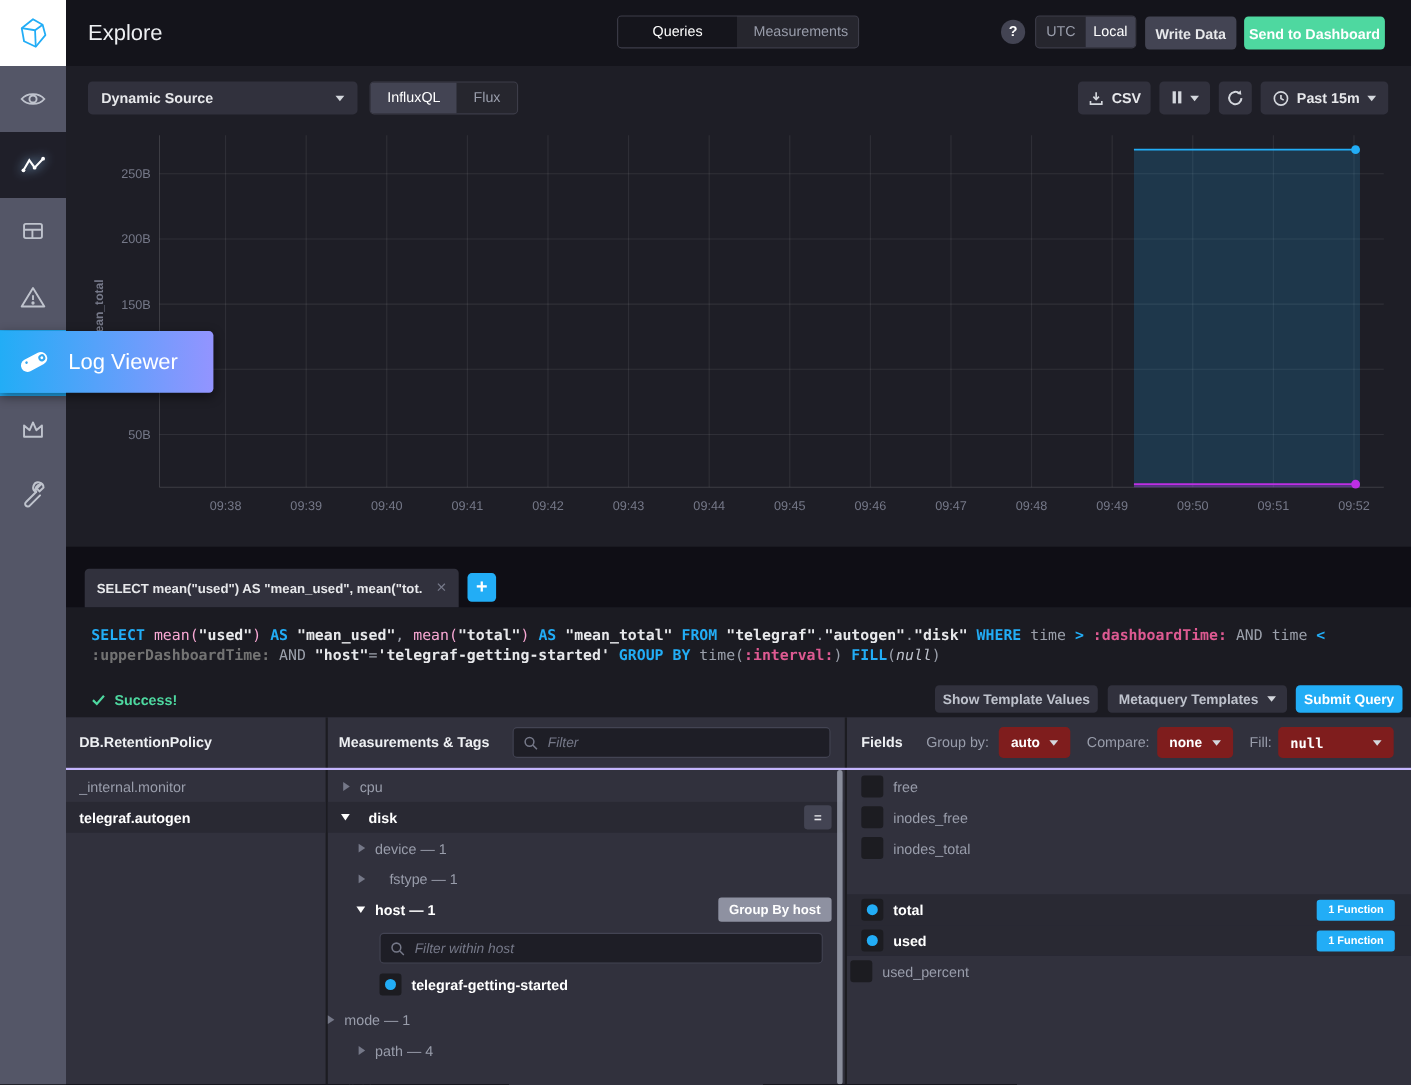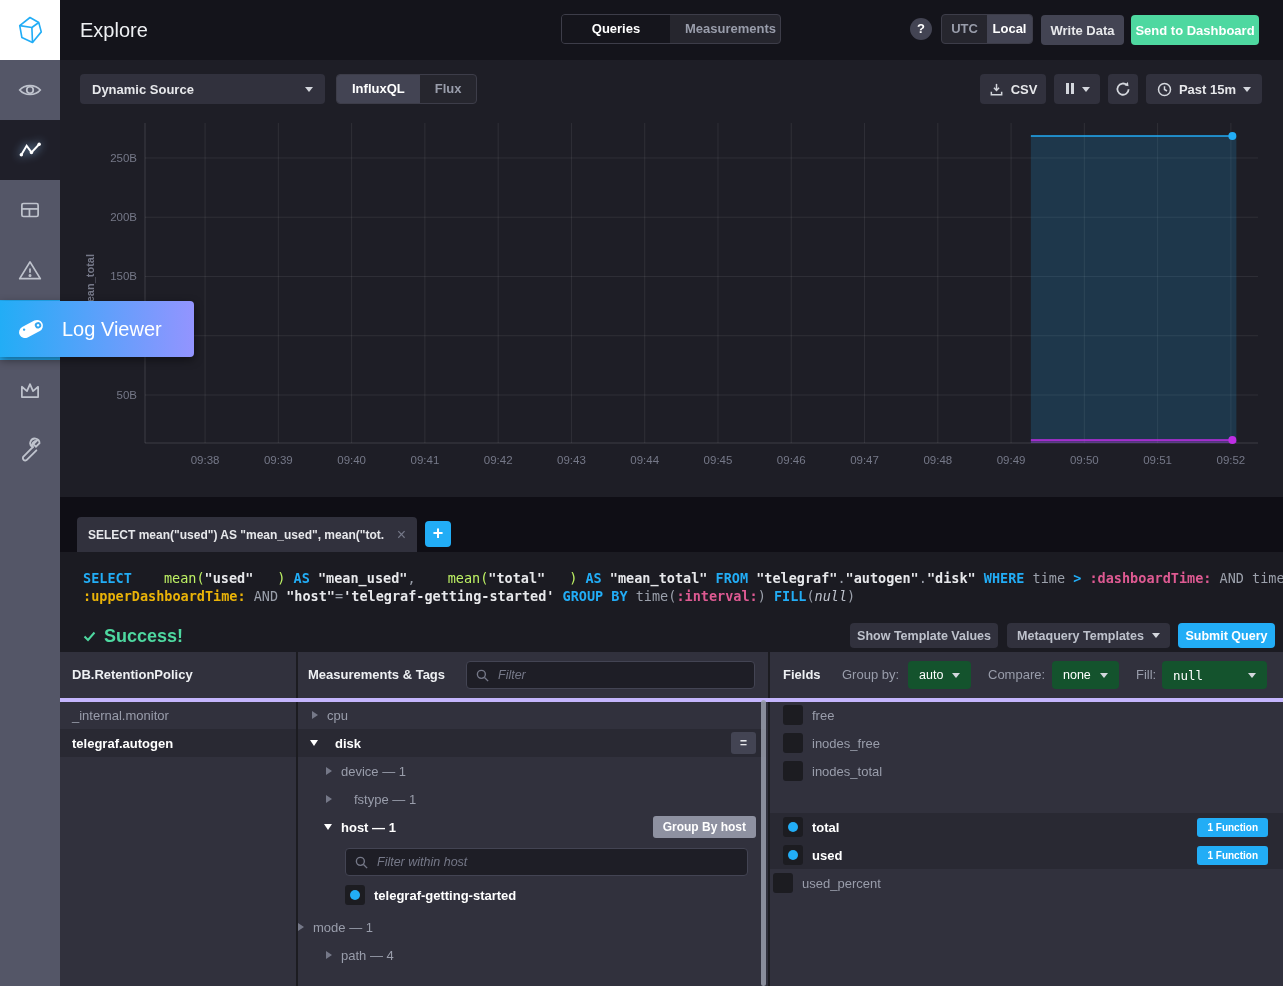--- a/index.html
+++ b/index.html
@@ -20,21 +20,21 @@
           background:linear-gradient(90deg,#22ADF6 0%,#9394FF 100%);
           display:flex;align-items:center;box-shadow:0 3px 10px rgba(0,0,0,.45);}
   #flyout .fly-icon{width:62px;display:flex;justify-content:center;}
   #flyout .fly-label{font-size:20px;color:#fff;font-weight:400;}
 
   
   #header{left:60px;top:0;width:1223px;height:60px;background:#14141b;}
   .page-title{position:absolute;left:20px;top:0;height:60px;line-height:60px;font-size:20px;color:#eef0f3;}
   .seg-group{position:absolute;display:flex;height:30px;border:1px solid #3d3d49;border-radius:4px;
              overflow:hidden;background:#26262e;box-sizing:border-box;}
-  .seg{padding:0 15px;line-height:28px;font-size:13px;font-weight:bold;color:#999dab;white-space:nowrap;}
+  .seg{padding:0 15px;line-height:28px;font-size:13px;font-weight:normal;color:#999dab;white-space:nowrap;}
   .seg.active-dark{background:#15151c;color:#fff;}
   .seg.active-light{background:#434453;color:#fff;}
   .btn{position:absolute;height:30px;border-radius:4px;display:flex;align-items:center;justify-content:center;
        gap:7px;font-size:13px;font-weight:bold;color:#e7e8eb;box-sizing:border-box;}
   .btn-gray{background:#434453;}
   .btn-panel{background:#31313d;}
   .btn-green{background:#4ED8A0;color:#fff;}
   .btn-blue{background:#22ADF6;color:#fff;}
   .help-circle{position:absolute;width:22px;height:22px;border-radius:50%;background:#434453;color:#fff;
                font-size:13px;font-weight:bold;text-align:center;line-height:22px;}
@@ -49,44 +49,44 @@
   #query-tab{left:77px;top:517px;width:340px;height:35px;background:#31313d;border-radius:4px 4px 0 0;
              display:flex;align-items:center;padding:0 11px;box-sizing:border-box;z-index:5;}
   #query-tab .tab-title{font-size:12px;font-weight:bold;color:#e7e8eb;white-space:nowrap;overflow:hidden;max-width:296px;}
   #query-tab .tab-close{margin-left:auto;color:#757888;font-size:16px;line-height:16px;}
   #add-query-btn{left:425px;top:521px;width:26px;height:26px;background:#22ADF6;border-radius:4px;color:#fff;
                  font-size:18px;font-weight:bold;text-align:center;line-height:25px;z-index:5;}
   #editor{left:60px;top:552px;width:1223px;height:100px;background:#1b1b22;}
   #code-lines{position:absolute;left:23px;top:17px;font-family:"DejaVu Sans Mono",monospace;font-size:13.5px;
               line-height:18px;white-space:pre;}
   .tok-kw{color:#22ADF6;font-weight:bold;}
-  .tok-fn{color:#bef264;margin-left:24px;}
+  .tok-fn{color:#f9a8d4;}
   .tok-str{color:#e7e8eb;font-weight:bold;}
   .tok-pln{color:#9ba0ab;}
   .tok-tvar{color:#DE5A92;font-weight:bold;}
-  .tok-tvar2{color:#eab308;font-weight:bold;}
+  .tok-tvar2{color:#737373;font-weight:bold;}
   .tok-null{color:#bec2cc;font-style:italic;}
   .status-row{position:absolute;left:23px;top:72px;height:24px;display:flex;align-items:center;gap:8px;
-              color:#4ED8A0;font-size:18px;font-weight:bold;}
+              color:#4ED8A0;font-size:13px;font-weight:bold;}
   .sm-btn{position:absolute;top:71px;height:25px;border-radius:4px;display:flex;align-items:center;justify-content:center;
           gap:8px;font-size:12.5px;font-weight:bold;color:#bec2cc;background:#31313d;box-sizing:border-box;}
 
   
   #builder{left:60px;top:652px;width:1223px;height:334px;background:#31313d;overflow:hidden;}
   .vdiv{position:absolute;top:0;width:2px;height:334px;background:#1c1c21;}
-  #builder-head{position:absolute;left:0;top:0;width:1223px;height:46px;border-bottom:4px solid #c4b5fd;box-sizing:content-box;}
+  #builder-head{position:absolute;left:0;top:0;width:1223px;height:46px;border-bottom:2px solid #c4b5fd;box-sizing:content-box;}
   .col-header{position:absolute;top:0;height:46px;line-height:46px;font-size:13px;font-weight:bold;color:#eef0f3;}
   .head-label{position:absolute;top:0;height:46px;line-height:46px;font-size:13px;color:#999dab;}
   .filter-wrap{position:absolute;background:#1e1e26;border:1px solid #434453;border-radius:4px;height:28px;
                display:flex;align-items:center;gap:7px;padding:0 9px;box-sizing:border-box;}
   .filter-wrap input{flex:1;background:transparent;border:none;outline:none;color:#bec2cc;font-style:italic;
                      font-size:12.5px;font-family:"Liberation Sans",sans-serif;}
   .filter-wrap input::placeholder{color:#757888;}
-  .dd-sm{position:absolute;top:9px;height:28px;background:#14532d;border-radius:4px;display:flex;align-items:center;
-         gap:9px;padding:0 11px;color:#fff;font-weight:normal;font-size:12.5px;box-sizing:border-box;}
+  .dd-sm{position:absolute;top:9px;height:28px;background:#7f1d1d;border-radius:4px;display:flex;align-items:center;
+         gap:9px;padding:0 11px;color:#fff;font-weight:bold;font-size:12.5px;box-sizing:border-box;}
   .row{position:absolute;height:28px;display:flex;align-items:center;font-size:13px;color:#999dab;box-sizing:border-box;}
   .row.sel-bg{background:#292933;}
   .row .lbl{white-space:nowrap;}
   .row.white .lbl{color:#fff;font-weight:bold;}
   .arr-c{width:0;height:0;border-top:4px solid transparent;border-bottom:4px solid transparent;
          border-left:6px solid #757888;display:inline-block;}
   .arr-e{width:0;height:0;border-left:4px solid transparent;border-right:4px solid transparent;
          border-top:6px solid #fff;display:inline-block;}
   .cb{width:20px;height:20px;border-radius:3px;background:#1c1c21;display:flex;align-items:center;justify-content:center;flex:none;}
   .cb .dot{width:10px;height:10px;border-radius:50%;background:#22ADF6;}

